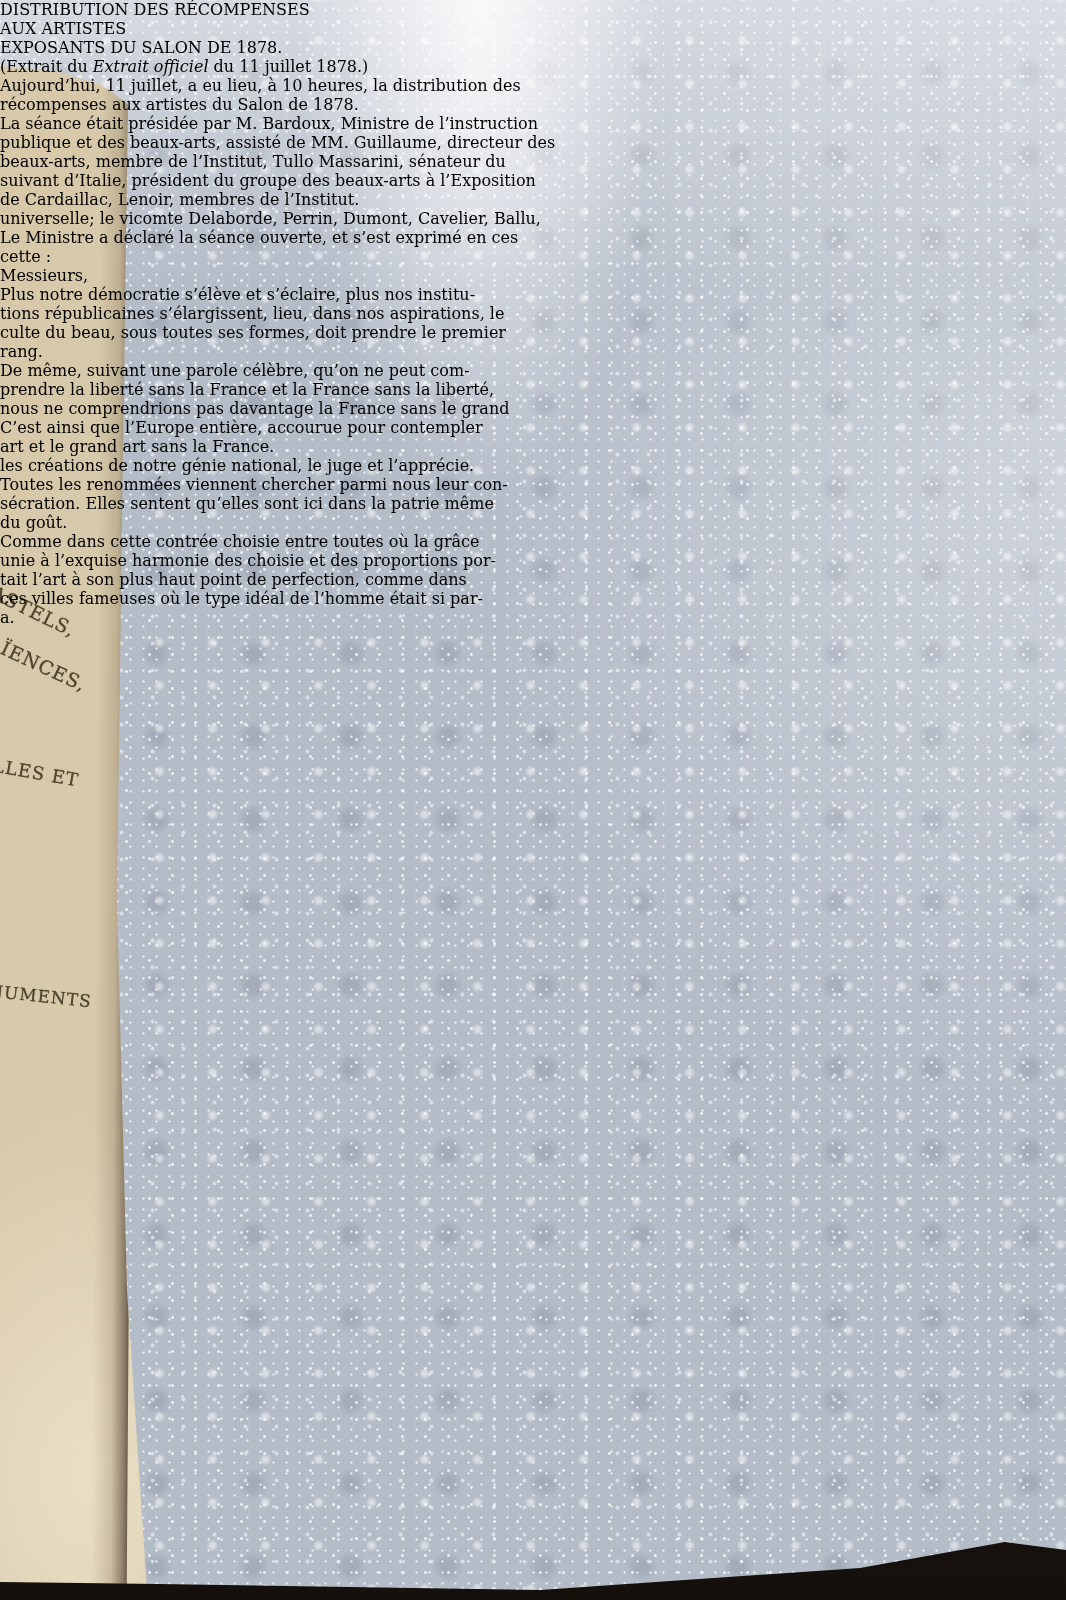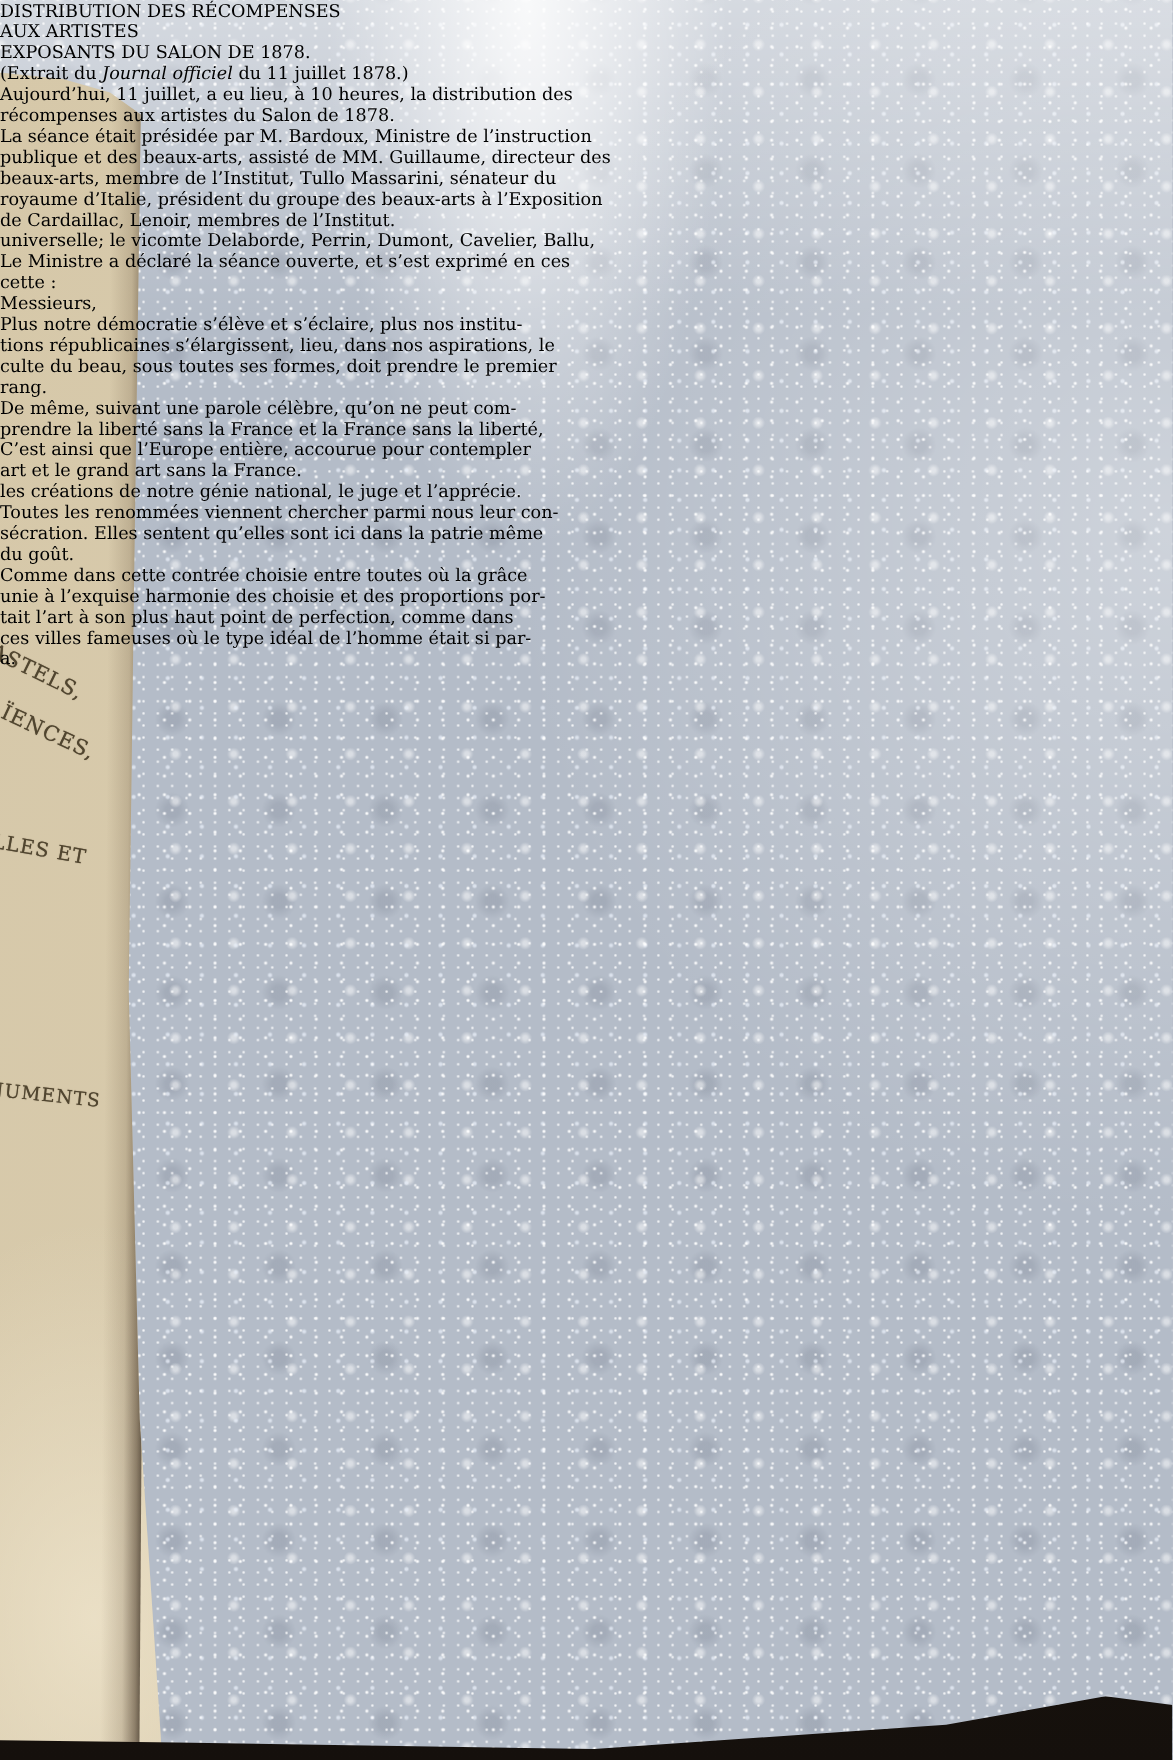--- a/index.html
+++ b/index.html
@@ -132,46 +132,47 @@
   <div class="abs tear-a"></div>
   <div class="abs tear-b"></div>
   <div class="abs tear-c"></div>
 
   <div class="abs text-block">
     <div class="head">
       <div class="t1">DISTRIBUTION DES RÉCOMPENSES</div>
       <div class="t2">AUX ARTISTES</div>
       <div class="t3">EXPOSANTS DU SALON DE 1878.</div>
       <div class="rule rule1"></div>
-      <div class="extract"><span>(Extrait du </span><i>Journal officiel</i><span> du 11 juillet 1878.)</span></div>
+      <div class="extract"><span>(Extrait du </span><i>Extrait officiel</i><span> du 11 juillet 1878.)</span></div>
       <div class="rule rule2"></div>
     </div>
 
     <div class="col intro">
       <div class="ln ind">Aujourd’hui, 11 juillet, a eu lieu, à 10 heures, la distribution des</div>
       <div class="ln last">récompenses aux artistes du Salon de 1878.</div>
       <div class="ln ind">La séance était présidée par M. Bardoux, Ministre de l’instruction</div>
       <div class="ln">publique et des beaux-arts, assisté de MM. Guillaume, directeur des</div>
       <div class="ln">beaux-arts, membre de l’Institut, Tullo Massarini, sénateur du</div>
-      <div class="ln">royaume d’Italie, président du groupe des beaux-arts à l’Exposition</div>
+      <div class="ln">suivant d’Italie, président du groupe des beaux-arts à l’Exposition</div>
       <div class="ln last">de Cardaillac, Lenoir, membres de l’Institut.</div>
       <div class="ln">universelle; le vicomte Delaborde, Perrin, Dumont, Cavelier, Ballu,</div>
       <div class="ln ind">Le Ministre a déclaré la séance ouverte, et s’est exprimé en ces</div>
       <div class="ln last">cette :</div>
     </div>
 
     <div class="salutation">Messieurs,</div>
 
     <div class="col speech">
       <div class="ln ind">Plus notre démocratie s’élève et s’éclaire, plus nos institu-</div>
       <div class="ln">tions républicaines s’élargissent, lieu, dans nos aspirations, le</div>
       <div class="ln">culte du beau, sous toutes ses formes, doit prendre le premier</div>
       <div class="ln last">rang.</div>
       <div class="ln ind">De même, suivant une parole célèbre, qu’on ne peut com-</div>
       <div class="ln">prendre la liberté sans la France et la France sans la liberté,</div>
+      <div class="ln">nous ne comprendrions pas davantage la France sans le grand</div>
       <div class="ln ind">C’est ainsi que l’Europe entière, accourue pour contempler</div>
       <div class="ln last">art et le grand art sans la France.</div>
       <div class="ln">les créations de notre génie national, le juge et l’apprécie.</div>
       <div class="ln">Toutes les renommées viennent chercher parmi nous leur con-</div>
       <div class="ln">sécration. Elles sentent qu’elles sont ici dans la patrie même</div>
       <div class="ln last">du goût.</div>
       <div class="ln ind">Comme dans cette contrée choisie entre toutes où la grâce</div>
       <div class="ln">unie à l’exquise harmonie des choisie et des proportions por-</div>
       <div class="ln">tait l’art à son plus haut point de perfection, comme dans</div>
       <div class="ln">ces villes fameuses où le type idéal de l’homme était si par-</div>

